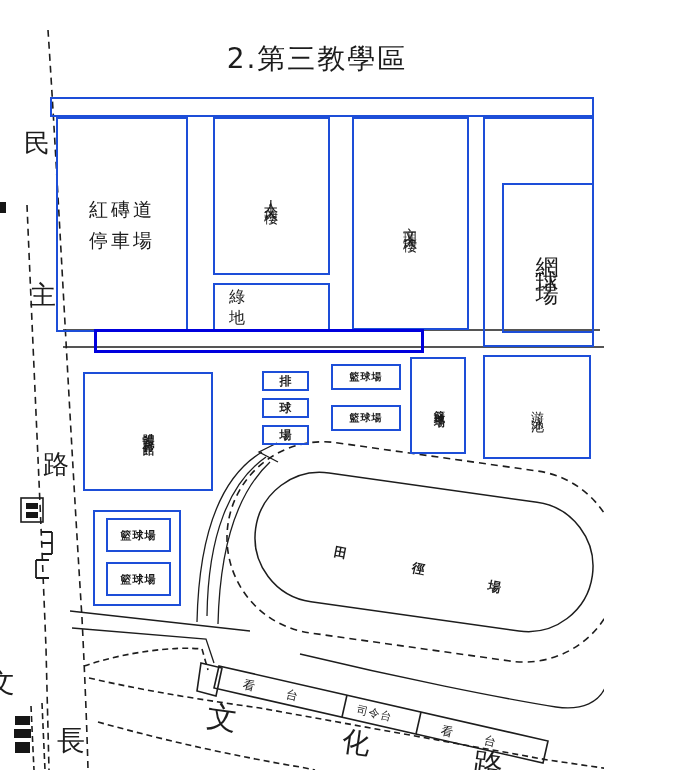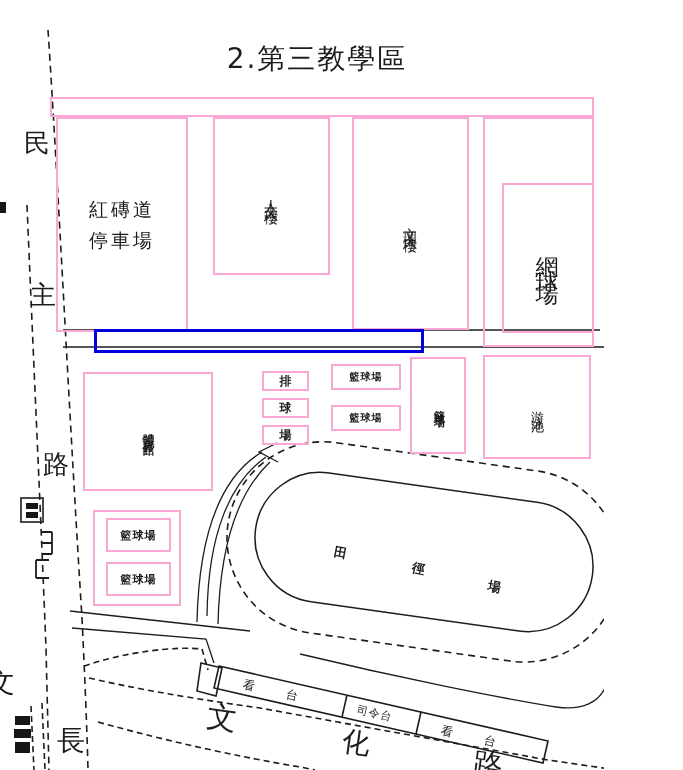--- a/index.html
+++ b/index.html
@@ -1,20 +1,20 @@
 <!DOCTYPE html>
 <html><head>
 <meta charset="utf-8">
 <style>
   html,body{margin:0;padding:0;background:#fff;}
   #stage{
     position:relative;width:604px;height:770px;background:#fff;overflow:hidden;
     font-family:"DejaVu Sans",sans-serif;color:#1a1a1a;
   }
-  .box{position:absolute;border:2px solid #f9a8d4;box-sizing:border-box;background:transparent;}
+  .box{position:absolute;border:2px solid #1d4ed8;box-sizing:border-box;background:transparent;}
   .lbl{position:absolute;color:#1d1d1d;white-space:nowrap;}
   .cflex{display:flex;align-items:center;justify-content:center;}
   .vtext{writing-mode:vertical-rl;text-orientation:upright;}
   #title{left:167px;top:40px;width:300px;text-align:center;font-size:28px;letter-spacing:2px;font-weight:400;}
   
   #b-strip{left:50px;top:97px;width:544px;height:20px;}
   #b-parking{left:56px;top:117px;width:132px;height:215px;flex-direction:column;font-size:19px;letter-spacing:3px;line-height:31px;}
   #b-human{left:213px;top:117px;width:117px;height:158px;}
   #b-green{left:213px;top:283px;width:117px;height:49px;font-size:16px;letter-spacing:46px;padding-left:14px;}
   #b-liberal{left:352px;top:117px;width:117px;height:213px;}
@@ -125,20 +125,23 @@
 
   <div id="b-parking" class="box cflex">
     <div>紅磚道</div>
     <div>停車場</div>
   </div>
 
   <div id="b-human" class="box cflex">
     <div id="t-human" class="vtext">人文大樓</div>
   </div>
 
+  <div id="b-green" class="box cflex">
+    <div>綠地</div>
+  </div>
 
   <div id="b-liberal" class="box cflex">
     <div id="t-liberal" class="vtext">文理大樓</div>
   </div>
 
   <div id="b-touter" class="box"></div>
   <div id="b-tennis" class="box cflex">
     <div id="t-tennis" class="vtext">網球場</div>
   </div>
 

